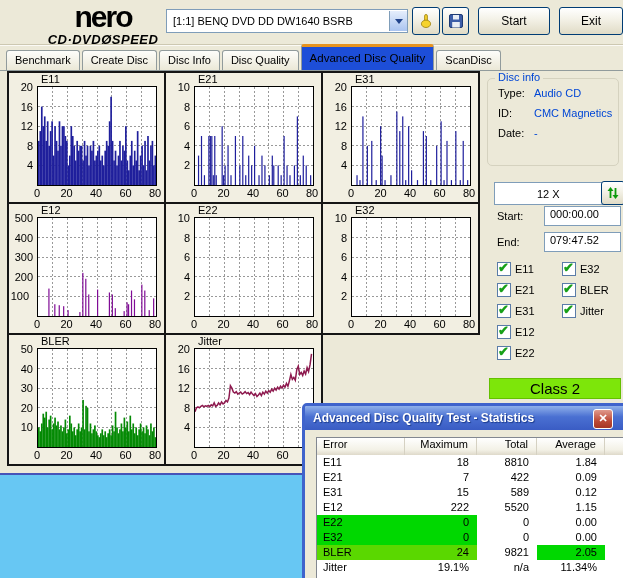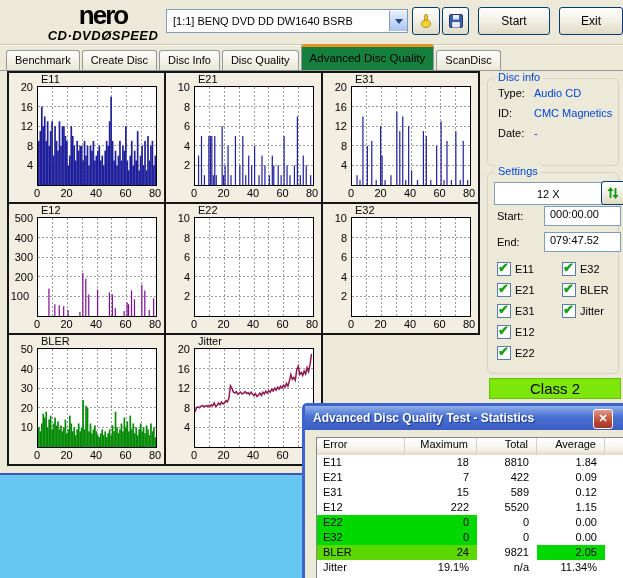--- a/index.html
+++ b/index.html
@@ -1,39 +1,39 @@
 <!DOCTYPE html>
 <html><head>
 <meta charset="utf-8">
 <style>
   html,body{margin:0;padding:0;}
   .app{position:relative;width:623px;height:578px;overflow:hidden;background:#ece9d8;
        font-family:"Liberation Sans",sans-serif;font-size:11px;color:#000;}
 
   
   .logo{position:absolute;left:28px;top:2px;width:150px;text-align:center;line-height:1;}
-  .logo .l1{font-size:26px;font-weight:bold;letter-spacing:-2px;}
+  .logo .l1{font-size:30px;font-weight:bold;letter-spacing:-2px;}
   .logo .l2{font-size:13px;font-weight:bold;font-style:italic;letter-spacing:0.5px;margin-top:1px;}
   .combo{position:absolute;left:166px;top:9px;width:240px;height:22px;background:#fff;
          border:1px solid #7f9db9;display:flex;align-items:center;}
   .combo .txt{flex:1;padding-left:6px;white-space:nowrap;overflow:hidden;}
   .combo .arrow{width:17px;height:20px;margin:0;background:linear-gradient(#e5eefc,#aac4f0);
          border-left:1px solid #7f9db9;display:flex;align-items:center;justify-content:center;}
   .combo .arrow i{width:0;height:0;border-left:4px solid transparent;border-right:4px solid transparent;
          border-top:5px solid #21448c;}
   .xpbtn{position:absolute;background:linear-gradient(#ffffff,#f3f1e6 45%,#e0dbc6);
          border:1px solid #003c74;border-radius:3px;display:flex;align-items:center;justify-content:center;
          font-size:12px;}
   .hdr-sep{position:absolute;left:0;top:44px;width:623px;height:0;border-top:1px solid #cdc8b1;border-bottom:1px solid #fbfaf5;}
 
   
   .tabs{position:absolute;left:6px;top:46px;height:24px;display:flex;align-items:flex-end;}
   .tab{height:19px;line-height:19px;padding:0 8px;margin-right:2px;background:linear-gradient(#fdfdfa,#ebe8d7);
        border:1px solid #919b9c;border-bottom:none;border-radius:3px 3px 0 0;cursor:default;}
-  .tab.active{height:23px;line-height:22px;background:#15803d;border-top:3px solid #e79420;font-size:11.5px;}
+  .tab.active{height:23px;line-height:22px;background:#1d4ed8;border-top:3px solid #e79420;font-size:11.5px;}
   .content-top{position:absolute;left:0;top:70px;width:623px;height:0;border-top:1px solid #919b9c;}
 
   
   .cell{position:absolute;width:159px;height:133px;background:#f2efe2;border:2px solid #151515;box-sizing:border-box;}
   .ch-title{position:absolute;font-size:11px;}
   .ylab{position:absolute;text-align:right;font-size:11px;}
   .xlab{position:absolute;font-size:11px;transform:translateX(-50%);}
 
   
   .groupbox{position:absolute;border:1px solid #d5d2bf;border-radius:5px;}
@@ -589,23 +589,20 @@
   <div class="groupbox" style="left:487px;top:78px;width:130px;height:86px;">
     <span class="gb-title">Disc info</span>
     <div id="discinfo-rows">
         <div class="inforow" style="top: 8px;"><span class="lab">Type:</span><span class="val">Audio CD</span></div>
         <div class="inforow" style="top: 28px;"><span class="lab">ID:</span><span class="val">CMC Magnetics</span></div>
         <div class="inforow" style="top: 48px;"><span class="lab">Date:</span><span class="val">-</span></div>
         <div class="inforow" style="top: 68px; margin-top: 40px;"><span class="lab">Label:</span><span class="val">-</span></div>
       </div>
   </div>
 
-  <div class="groupbox" style="left:487px;top:172px;width:130px;height:200px;">
-    <span class="gb-title">Settings</span>
-  </div>
   <div class="speedcombo">
     <span class="txt" style="flex:1;padding-left:6px;">12 X</span>
     <span class="arrow" style="width:17px;height:19px;background:linear-gradient(#e5eefc,#aac4f0);border-left:1px solid #7f9db9;display:flex;align-items:center;justify-content:center;">
         <i style="width:0;height:0;border-left:4px solid transparent;border-right:4px solid transparent;border-top:5px solid #21448c;"></i>
       </span>
   </div>
   <div class="xpbtn refreshbtn">
     <svg width="14" height="14" viewBox="0 0 14 14">
       <line x1="4.5" y1="4" x2="4.5" y2="12" stroke="#0c9a0c" stroke-width="1.8"></line>
       <polygon points="1.5,5 4.5,1 7.5,5" fill="#0c9a0c"></polygon>

